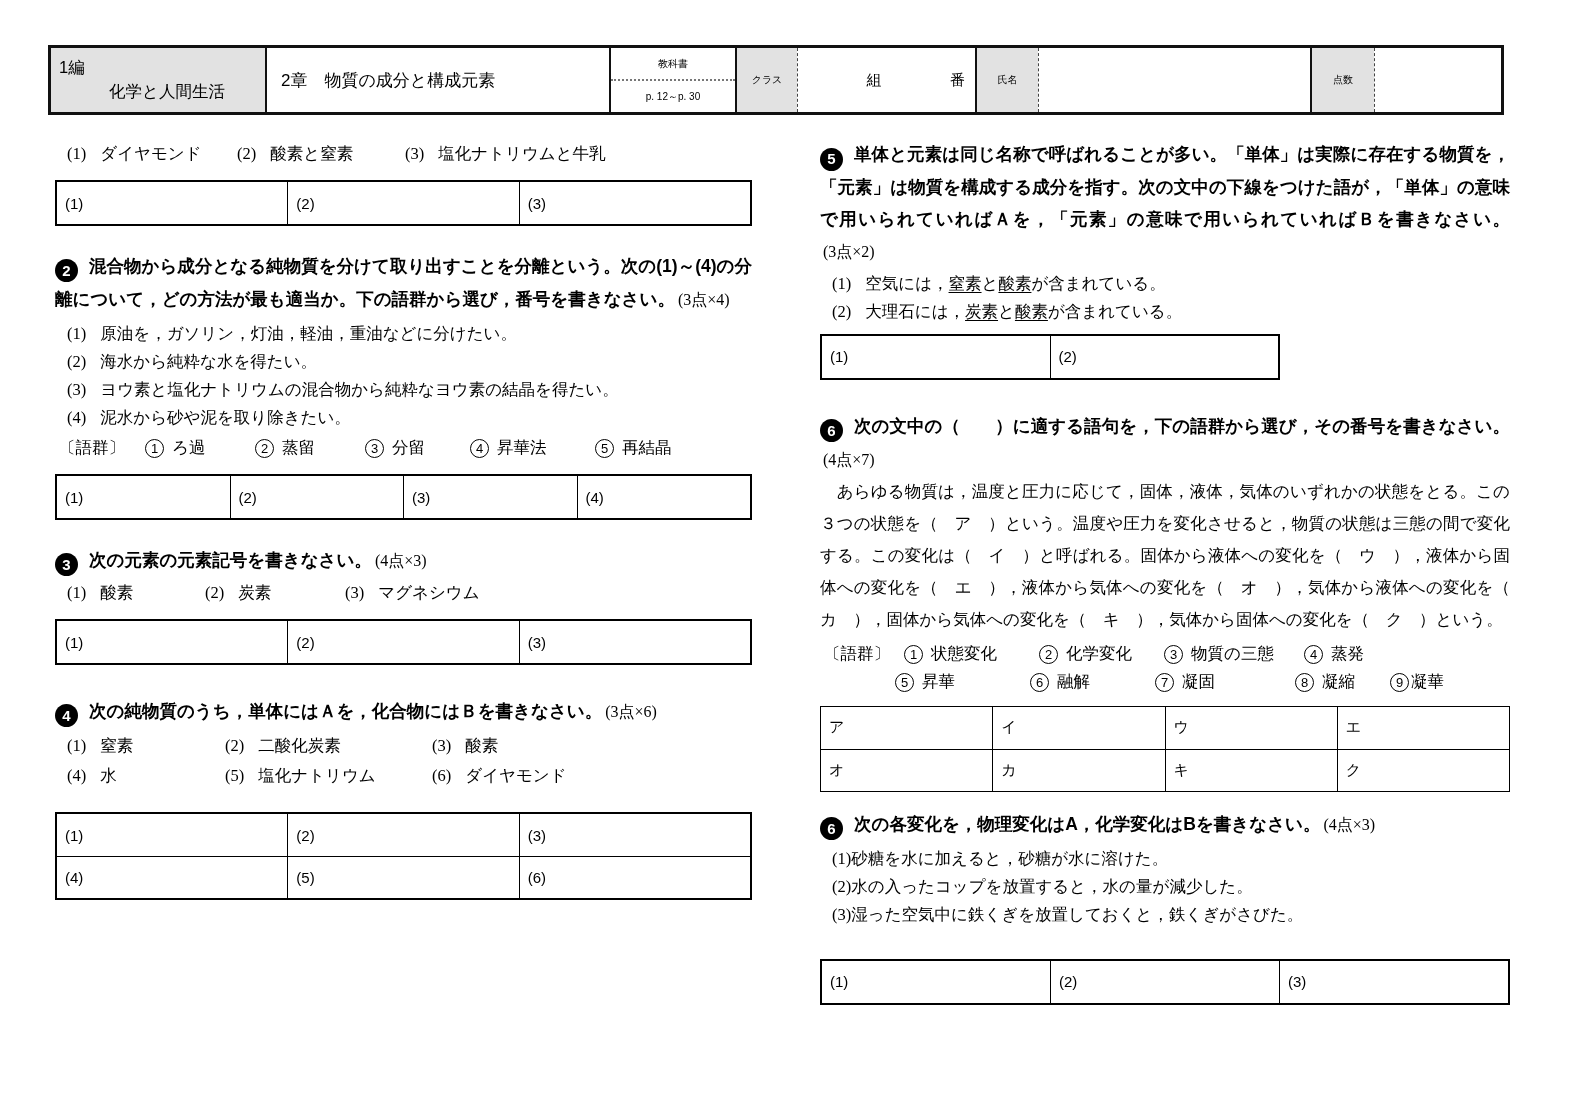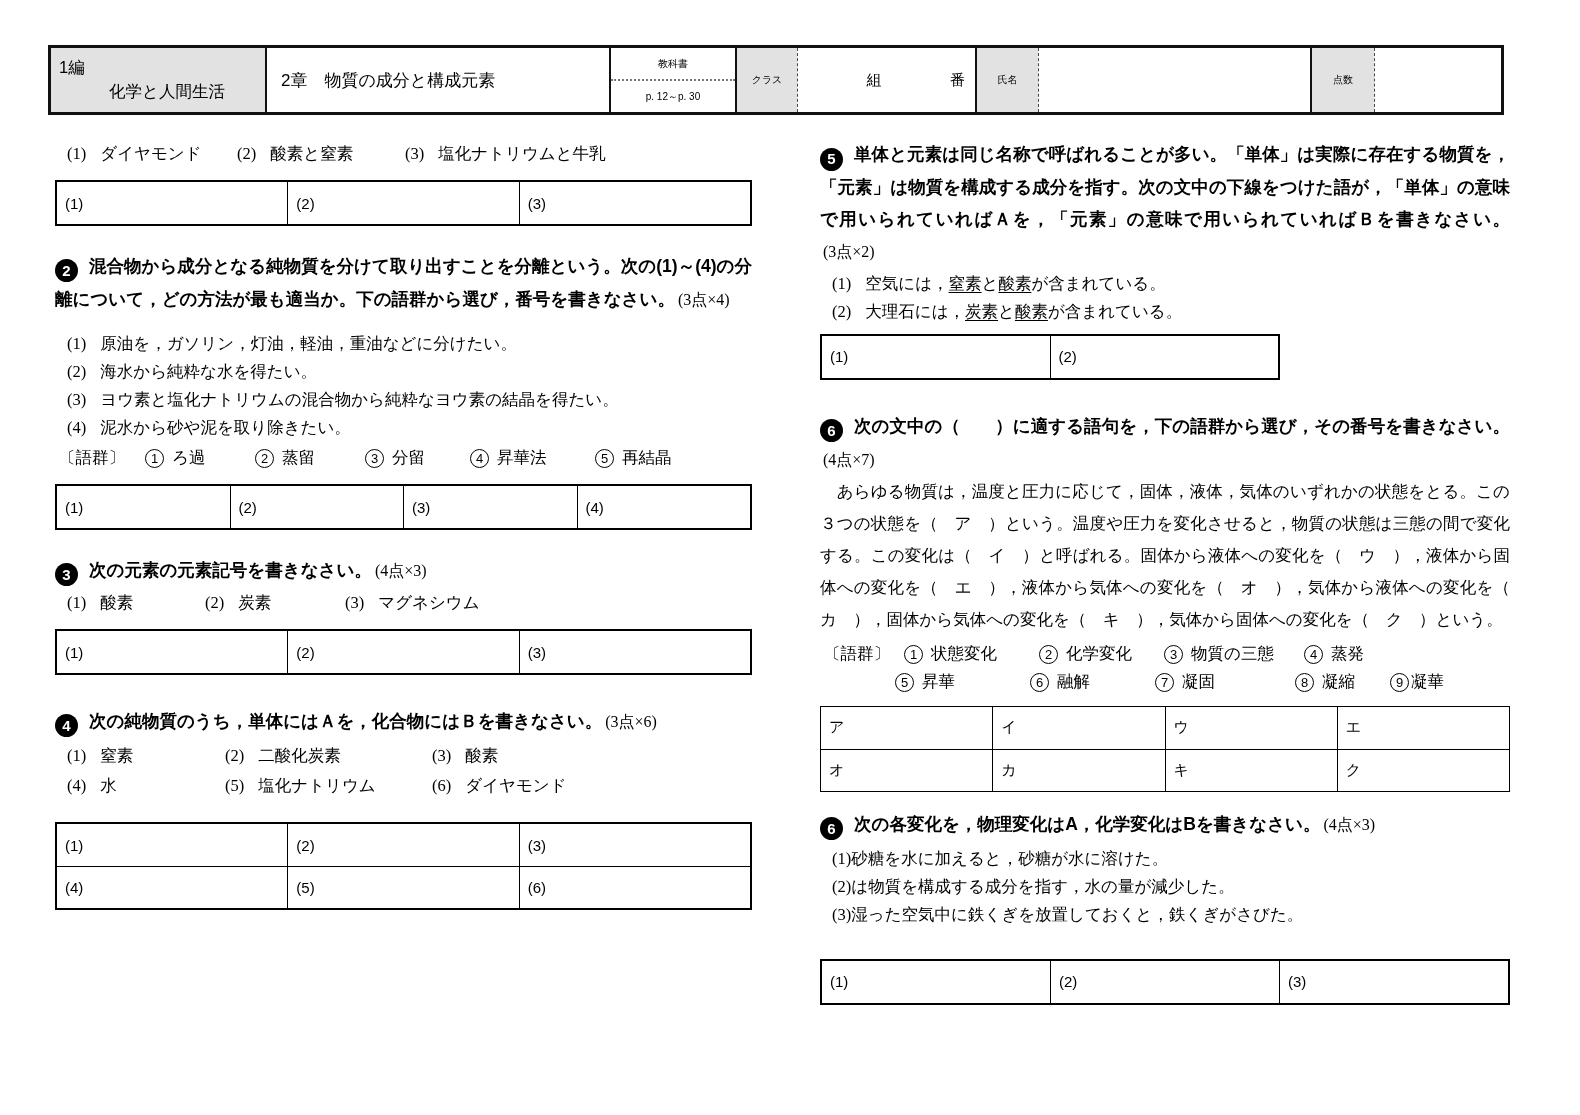--- a/index.html
+++ b/index.html
@@ -67,21 +67,21 @@
   .w-right { width:690px; }
   .w-half { width:460px; }
   .arow { display:flex; height:42px; }
   .arow + .arow { border-top:1px solid #000; }
   .acell { flex:1; border-left:1px solid #000; display:flex; align-items:center;
     padding-left:8px; font-size:15px; }
   .acell:first-child { border-left:none; }
   .thin { border-width:1.5px; }
 
   
-  .mt2{margin-top:2px}.mt4{margin-top:4px}.mt6{margin-top:14px}.mt8{margin-top:8px}
+  .mt2{margin-top:2px}.mt4{margin-top:4px}.mt6{margin-top:4px}.mt8{margin-top:8px}
   .mt10{margin-top:10px}.mt12{margin-top:12px}.mt22{margin-top:22px}
   .mt24{margin-top:24px}.mt26{margin-top:16px}.mt30{margin-top:30px}
   .para { line-height:32px; text-align:justify; }
 </style>
 </head>
 <body>
 
 <div class="page">
 
   <div class="header-table">
@@ -307,21 +307,21 @@
           </div>
         </div>
       </div>
 
       <div class="mt26">
         <div class="qhead">
           <span class="badge">6</span><span>次の各変化を，物理変化はA，化学変化はBを書きなさい。</span><span class="points">(4点×3)</span>
         </div>
         <div class="serif mt4" style="line-height:29px">
           <div class="item-line"><span>(1)</span><span>砂糖を水に加えると，砂糖が水に溶けた。</span></div>
-          <div class="item-line"><span>(2)</span><span>は物質を構成する成分を指す，水の量が減少した。</span></div>
+          <div class="item-line"><span>(2)</span><span>水の入ったコップを放置すると，水の量が減少した。</span></div>
           <div class="item-line"><span>(3)</span><span>湿った空気中に鉄くぎを放置しておくと，鉄くぎがさびた。</span></div>
         </div>
         <div class="atable w-right mt30">
           <div class="arow">
             <div class="acell">
                 <span>(1)</span>
               </div>
             <div class="acell">
                 <span>(2)</span>
               </div>

